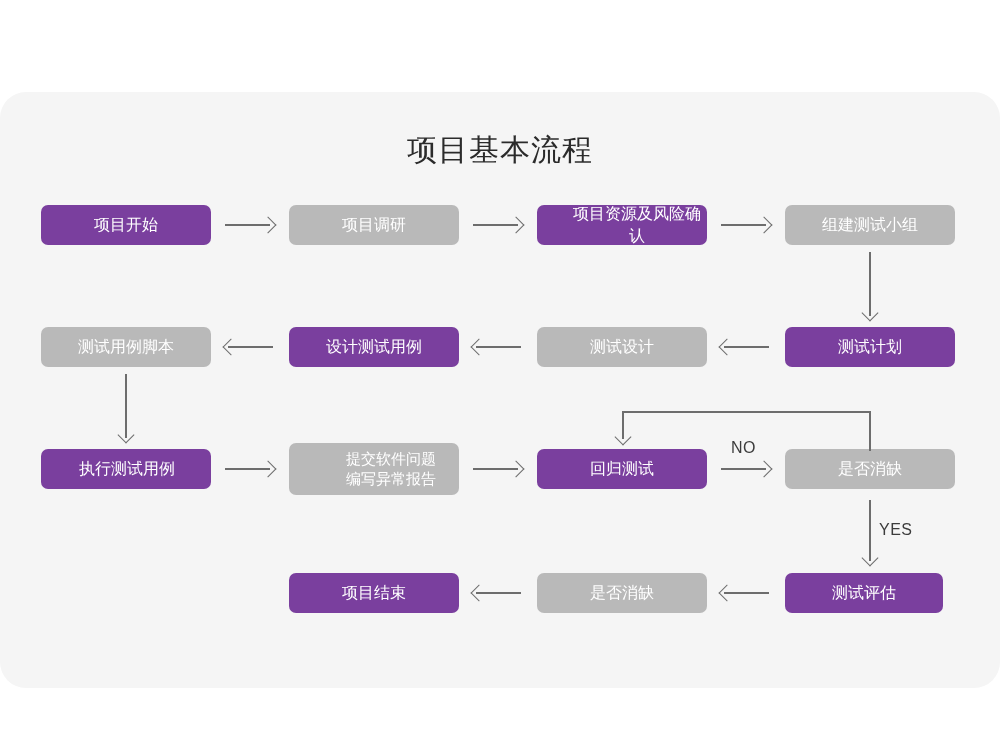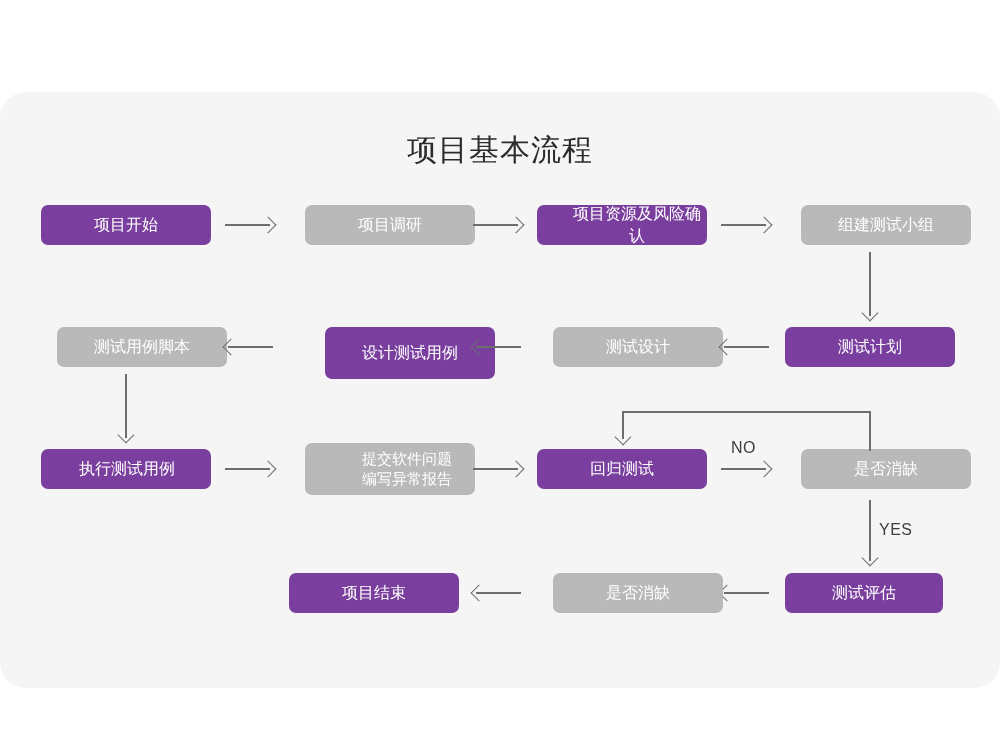--- a/index.html
+++ b/index.html
@@ -46,21 +46,21 @@
     text-align: center;
     border-radius: 7px;
     color: #ffffff;
     font-size: 16px;
     line-height: 1.35;
     box-sizing: border-box;
     padding: 0 6px;
     white-space: pre-line;
   }
   .node.purple { background: #7a3f9e; }
-  .node.gray   { background: #b9b9b9; margin-left: 16px; }
+  .node.gray   { background: #b9b9b9; }
 
   
   .hline, .vline {
     position: absolute;
     background: #6d6d6d;
   }
   .hline { height: 1.6px; }
   .vline { width: 1.6px; }
 
   .arrowhead {
@@ -106,21 +106,21 @@
 <div class="node gray" style="left:785px; top:205px; width:170px; height:40px;">组建测试小组</div>
 
 <div class="vline" style="left:869px; top:252px; height:64px;"></div>
 <div class="arrowhead down" style="left:864px; top:307px;"></div>
 
 <div class="node gray" style="left:41px; top:327px; width:170px; height:40px;">测试用例脚本</div>
 
 <div class="arrowhead left" style="left:225px; top:341px;"></div>
 <div class="hline" style="left:228px; top:346px; width:45px;"></div>
 
-<div class="node purple" style="left:289px; top:327px; width:170px; height:52px;margin-left:36px;">设计测试用例</div>
+<div class="node purple" style="left:289px; top:327px; width:170px; height:40px;">设计测试用例</div>
 
 <div class="arrowhead left" style="left:473px; top:341px;"></div>
 <div class="hline" style="left:476px; top:346px; width:45px;"></div>
 
 <div class="node gray" style="left:537px; top:327px; width:170px; height:40px;">测试设计</div>
 
 <div class="arrowhead left" style="left:721px; top:341px;"></div>
 <div class="hline" style="left:724px; top:346px; width:45px;"></div>
 
 <div class="node purple" style="left:785px; top:327px; width:170px; height:40px;">测试计划</div>

